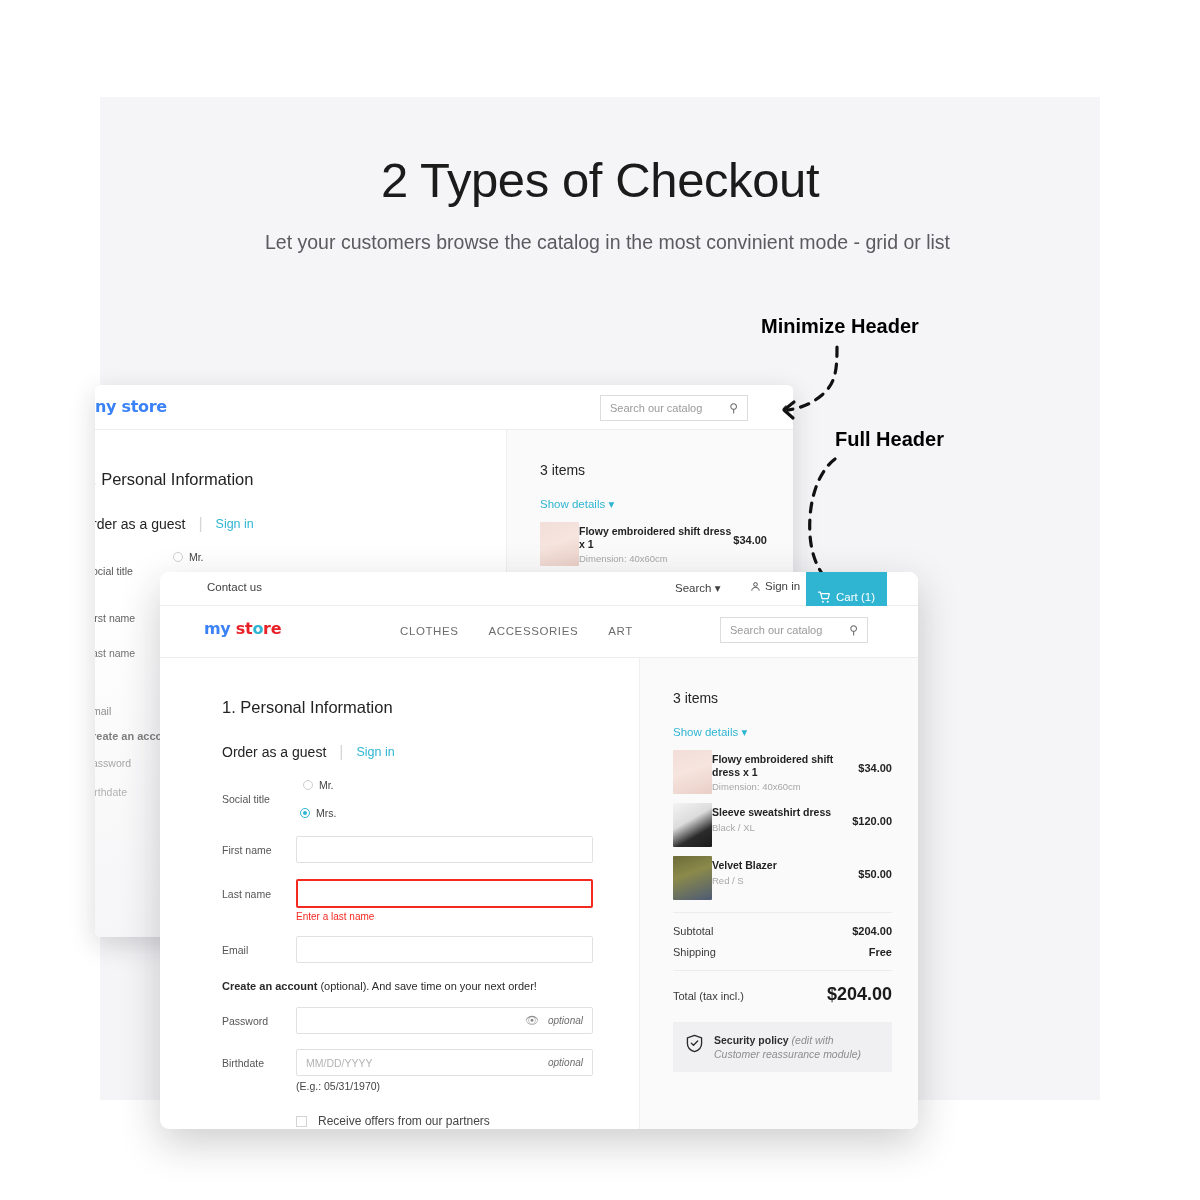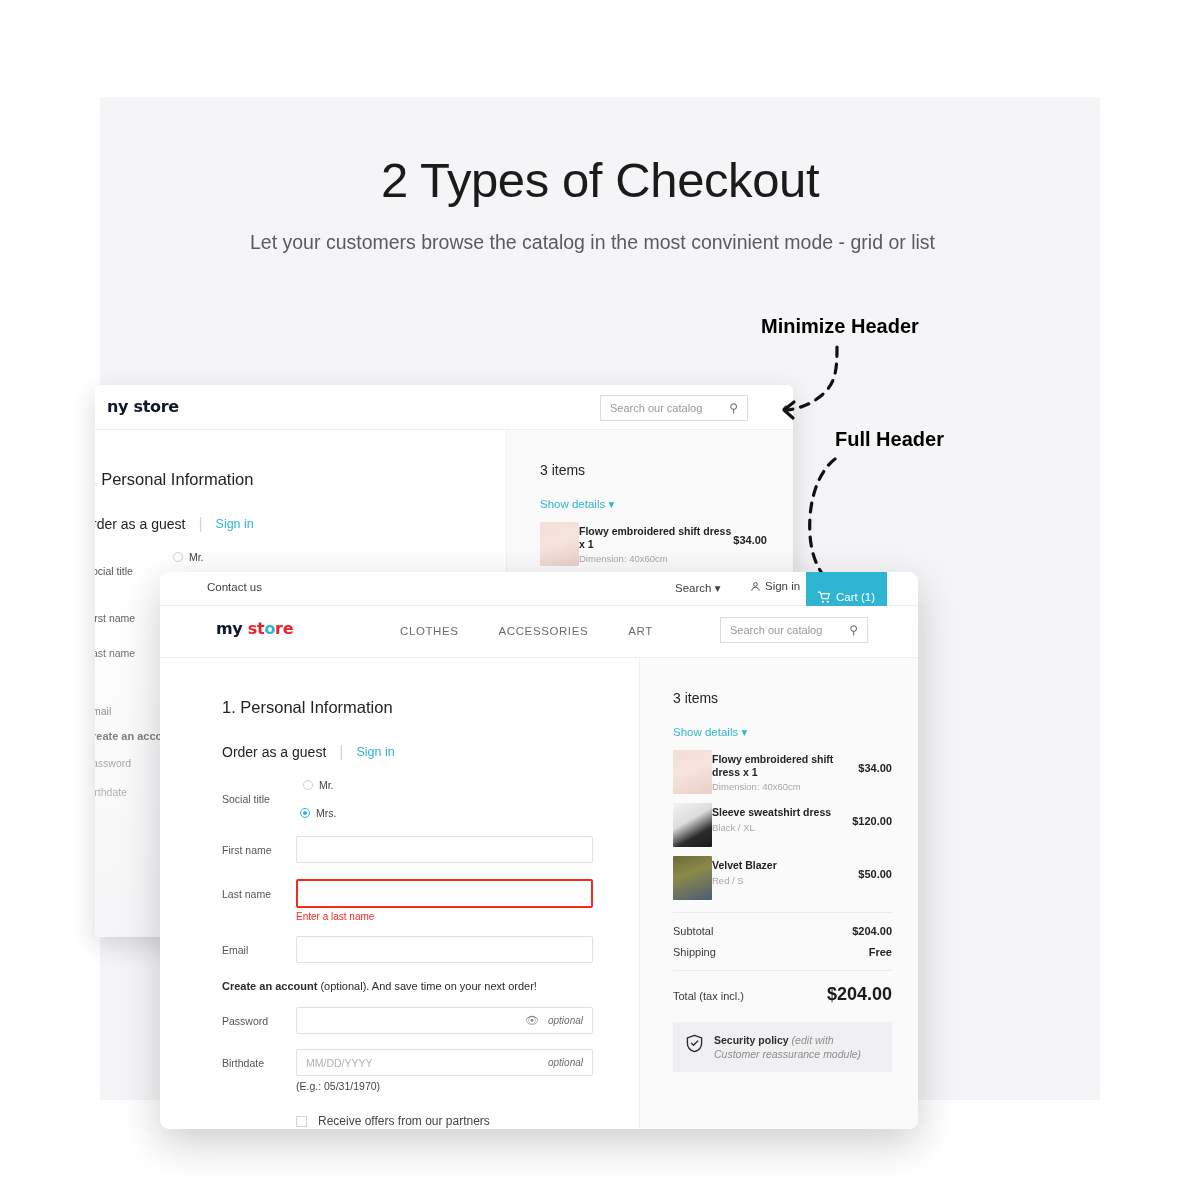--- a/index.html
+++ b/index.html
@@ -9,21 +9,21 @@
     overflow:hidden;position:relative;
   }
   .stage{position:absolute;left:100px;top:97px;width:1000px;height:1003px;background:#f5f5f7;}
 
   
   .headline{
     position:absolute;left:0;top:55px;width:1000px;text-align:center;
     font-size:49px;font-weight:400;color:#1b1b1b;letter-spacing:-0.4px;
   }
   .subhead{
-    position:absolute;left:150px;top:130px;width:700px;text-align:left;
+    position:absolute;left:150px;top:130px;width:700px;text-align:right;
     font-size:19.5px;line-height:30px;font-weight:400;color:#5b5b5f;
   }
 
   
   .annot{position:absolute;font-size:20px;font-weight:bold;color:#000;white-space:nowrap;}
   .annot-min{left:661px;top:218px;}
   .annot-full{left:735px;top:331px;}
   .arrow-svg{position:absolute;left:0;top:0;width:1000px;height:1003px;pointer-events:none;}
 
   
@@ -55,27 +55,27 @@
   .topbar .contact{position:absolute;left:47px;top:9px;font-size:11.5px;color:#414141;}
   .topbar .lang{position:absolute;left:515px;top:9px;font-size:11.5px;color:#414141;}
   .topbar .signin{position:absolute;left:590px;top:8px;font-size:11.5px;color:#414141;display:flex;align-items:center;gap:4px;}
   .cart-btn{
     position:absolute;left:646px;top:0;height:50px;padding:0 12px;
     display:flex;align-items:center;gap:5px;
     background:#2fb5d2;color:#fff;font-size:11.5px;
   }
   .mainbar{height:51px;position:relative;background:#fff;border-bottom:1px solid #ededed;}
   .mainbar .logo{position:absolute;left:44px;top:13px;}
-  .nav{position:absolute;left:240px;top:19px;display:flex;gap:40px;}
+  .nav{position:absolute;left:240px;top:19px;display:flex;gap:30px;}
   .nav span{font-size:11.5px;letter-spacing:.6px;color:#6c6c6c;}
   .mainbar .srch{position:absolute;left:560px;top:11px;}
 
   
   .logo{font-size:16px;font-weight:bold;letter-spacing:-.3px;font-family:"DejaVu Sans", sans-serif;}
-  .logo .a{color:#0f172a;margin-left:12px;}
+  .logo .a{color:#3b82f6;}
   .logo .b{color:#ea2027;}
   .logo .c{color:#2fb5d2;}
 
   
   .searchbox{
     width:148px;height:26px;border:1px solid #dcdcdc;background:#fff;
     display:flex;align-items:center;padding:0 9px;box-sizing:border-box;
   }
   .searchbox .ph{font-size:11px;color:#9a9a9a;flex:1;}
   .searchbox .mg{font-size:12px;color:#6e6e6e;}

